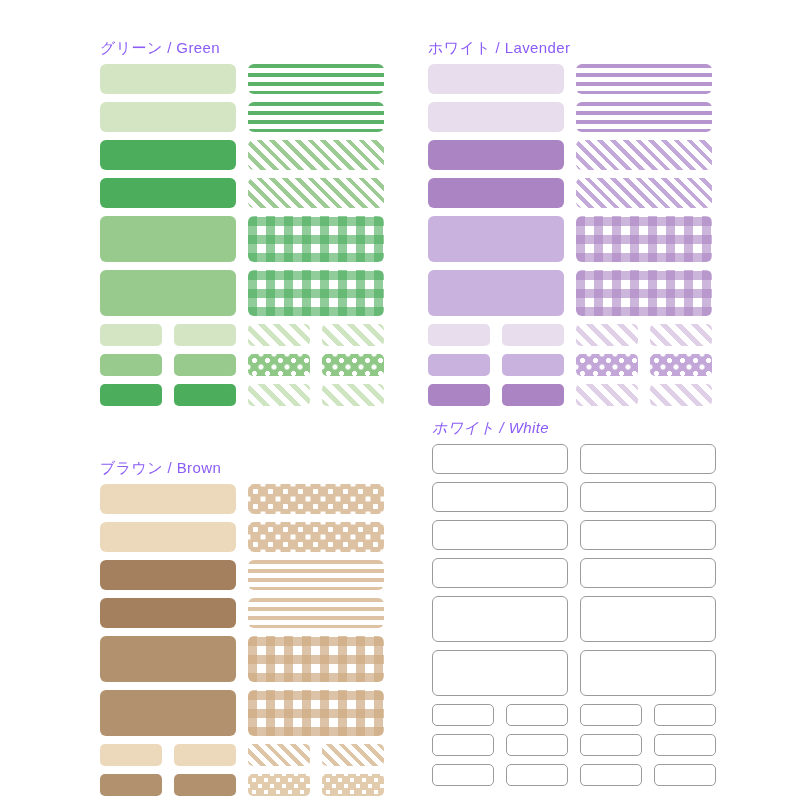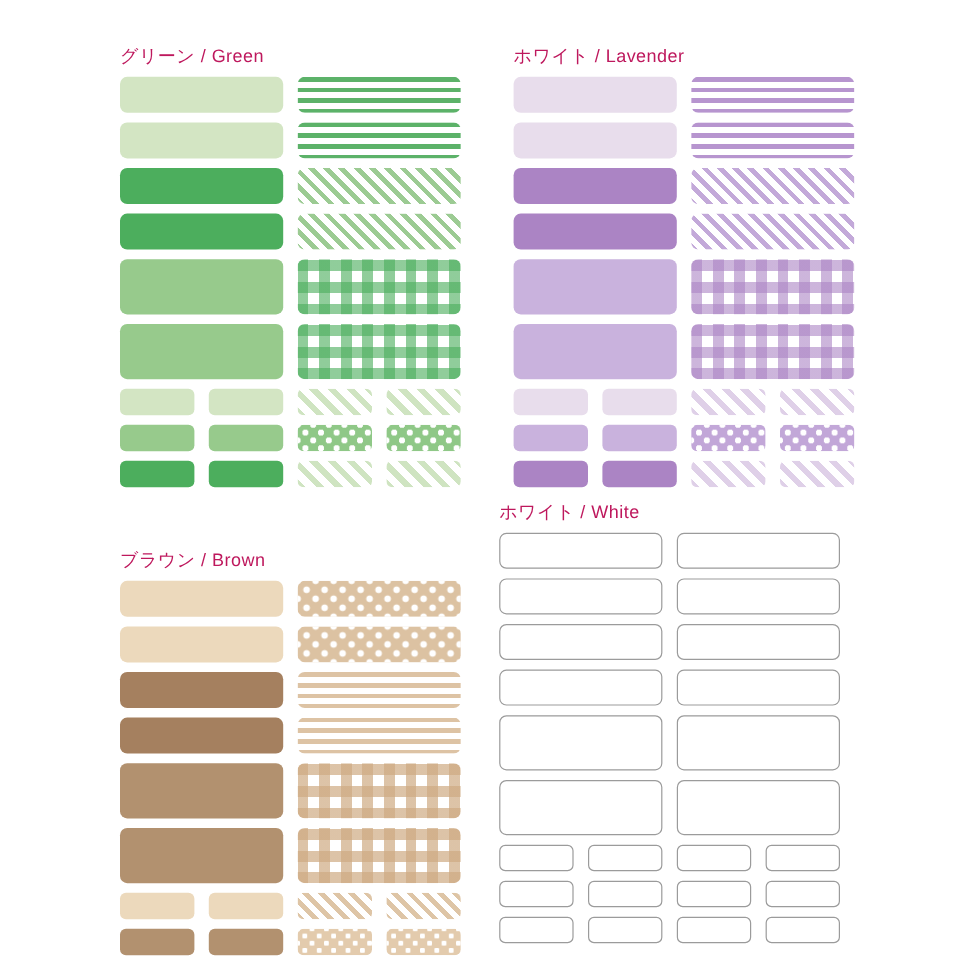--- a/index.html
+++ b/index.html
@@ -18,25 +18,25 @@
     height: 800px;
     background: #ffffff;
   }
 
   
   .panel { position: absolute; }
 
   .panel-green    { left: 100px; top: 38px;  width: 290px; height: 355px; }
   .panel-lavender { left: 428px; top: 38px;  width: 290px; height: 355px; }
   .panel-brown    { left: 100px; top: 418px; width: 290px; height: 355px; margin-top: 40px; }
-  .panel-white    { left: 416px; top: 418px; width: 290px; height: 355px; }
+  .panel-white    { left: 432px; top: 418px; width: 290px; height: 355px; font-style: italic; }
 
   .panel-title {
     font-size: 15px;
-    color: #be185d;
+    color: #8b5cf6;
     letter-spacing: 0.4px;
     height: 26px;
     line-height: 20px;
     white-space: nowrap;
   }
 
   
   .block { position: relative; }
 
   

